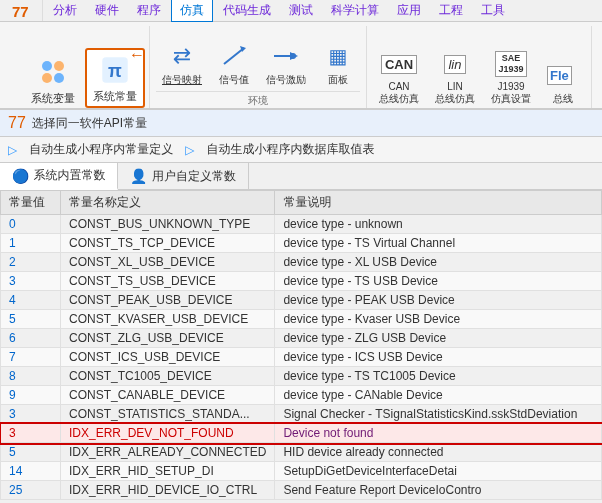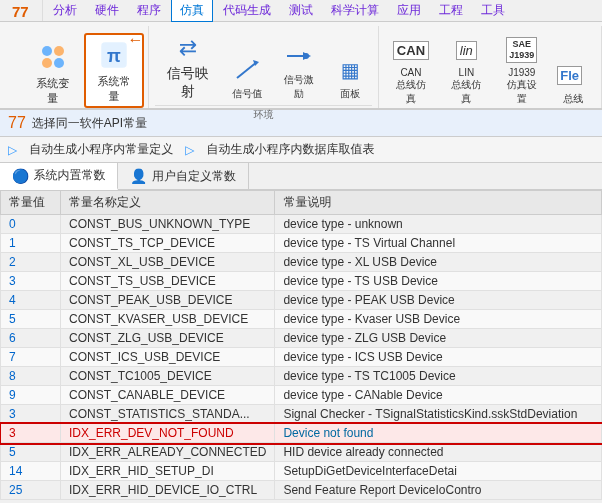--- a/index.html
+++ b/index.html
@@ -84,21 +84,21 @@
         </div>
         <div class="label" style="font-size:11px;">系统常量</div>
       </div>
     </div>
   </div>
 
   <div class="ribbon-group" style="display:flex;flex-direction:column;align-items:center;border-right:1px solid #ddd;padding:4px 6px 0 6px;">
     <div style="display:flex;flex-direction:row;gap:4px;align-items:flex-end;flex:1;">
       <div class="ribbon-btn">
         <div class="icon-box" style="width:32px;height:32px;display:flex;align-items:center;justify-content:center;font-size:22px;color:#3377cc;">⇄</div>
-        <div class="label" style="font-size:14px;">信号映射</div>
+        <div class="label" style="font-size:10px;text-decoration:underline;">信号映射</div>
       </div>
       <div class="ribbon-btn">
         <div class="icon-box" style="width:32px;height:32px;display:flex;align-items:center;justify-content:center;">
           <svg width="28" height="28" viewBox="0 0 28 28">
             <line x1="4" y1="22" x2="24" y2="6" stroke="#3377cc" stroke-width="2"></line>
             <polygon points="20,4 26,6 22,10" fill="#3377cc"></polygon>
           </svg>
         </div>
         <div class="label" style="font-size:10px;">信号值</div>
       </div>
@@ -234,21 +234,21 @@
           <td>device type - CANable Device</td>
         </tr>
         <tr>
           <td style="color: rgb(0, 102, 204);">3</td>
           <td>CONST_STATISTICS_STANDA...</td>
           <td>Signal Checker - TSignalStatisticsKind.sskStdDeviation</td>
         </tr>
         <tr style="background: rgb(253, 232, 232); outline: rgb(204, 0, 0) solid 2px;">
           <td style="color: rgb(204, 0, 0);">3</td>
           <td style="color: rgb(204, 0, 0);">IDX_ERR_DEV_NOT_FOUND</td>
-          <td style="color: #0369a1;">Device not found</td>
+          <td style="color: #701a75;">Device not found</td>
         </tr>
         <tr>
           <td style="color: rgb(0, 102, 204);">5</td>
           <td>IDX_ERR_ALREADY_CONNECTED</td>
           <td>HID device already connected</td>
         </tr>
         <tr style="background: rgb(249, 249, 249);">
           <td style="color: rgb(0, 102, 204);">14</td>
           <td>IDX_ERR_HID_SETUP_DI</td>
           <td>SetupDiGetDeviceInterfaceDetai</td>

